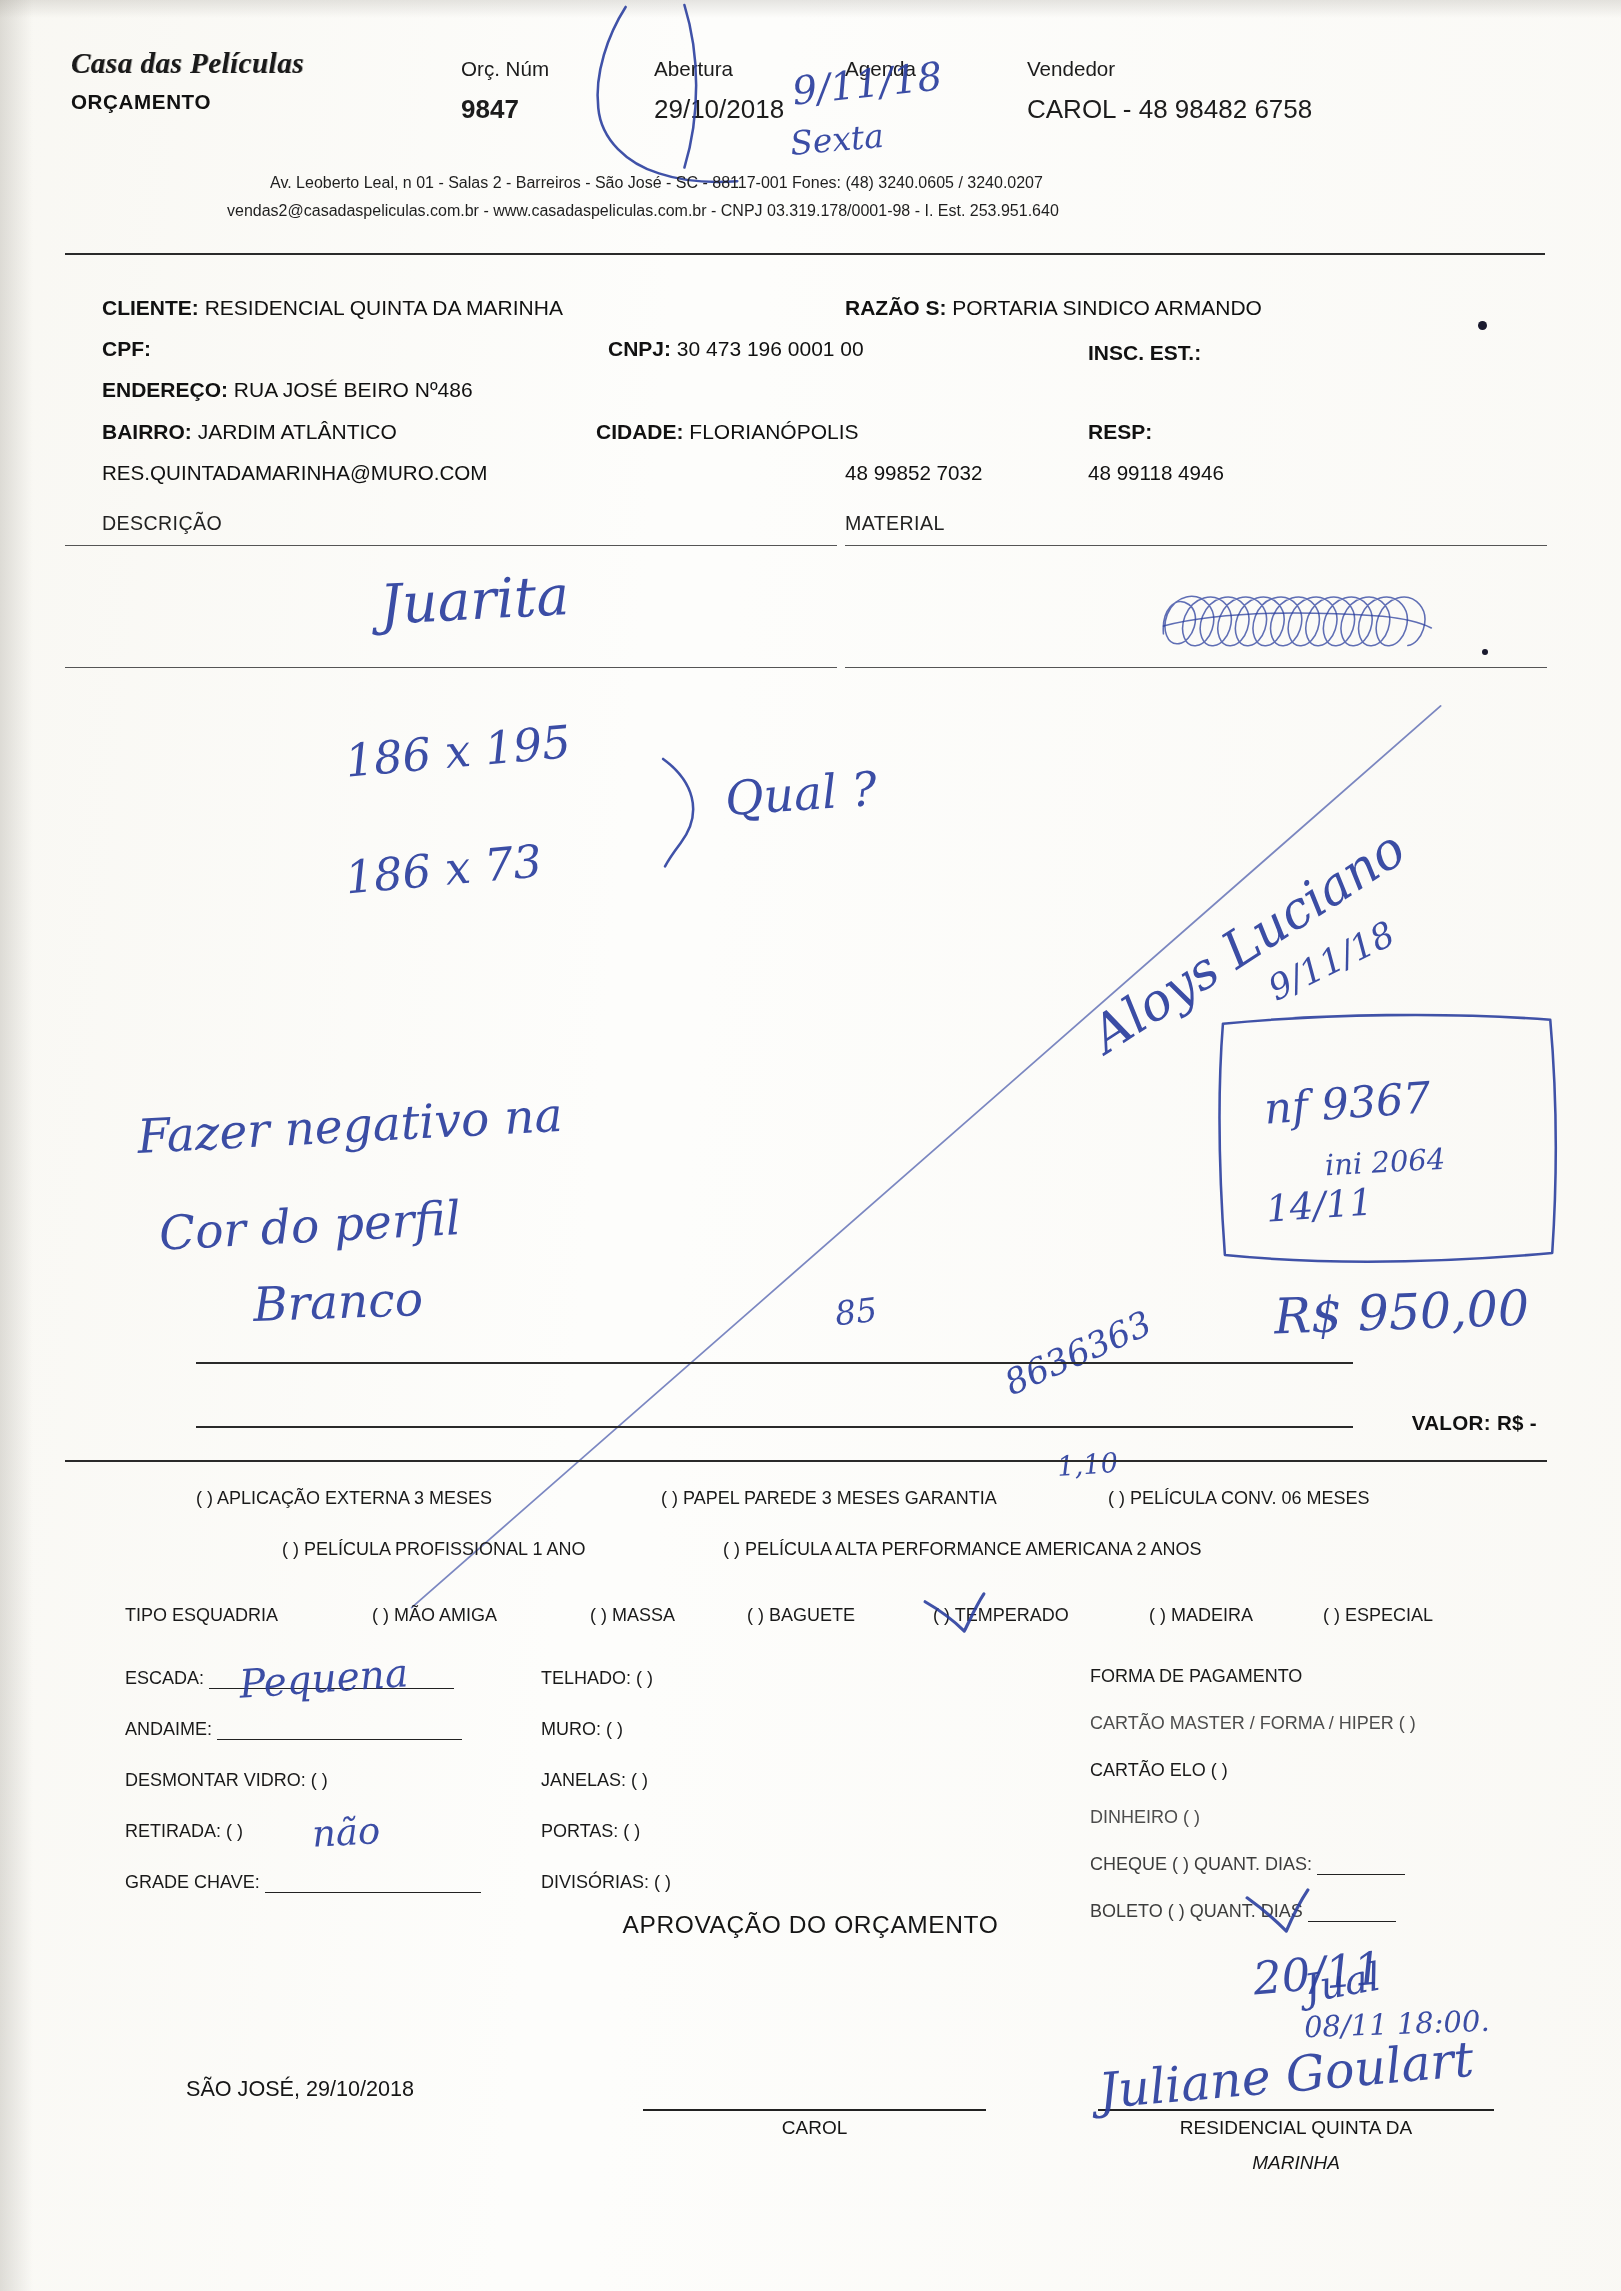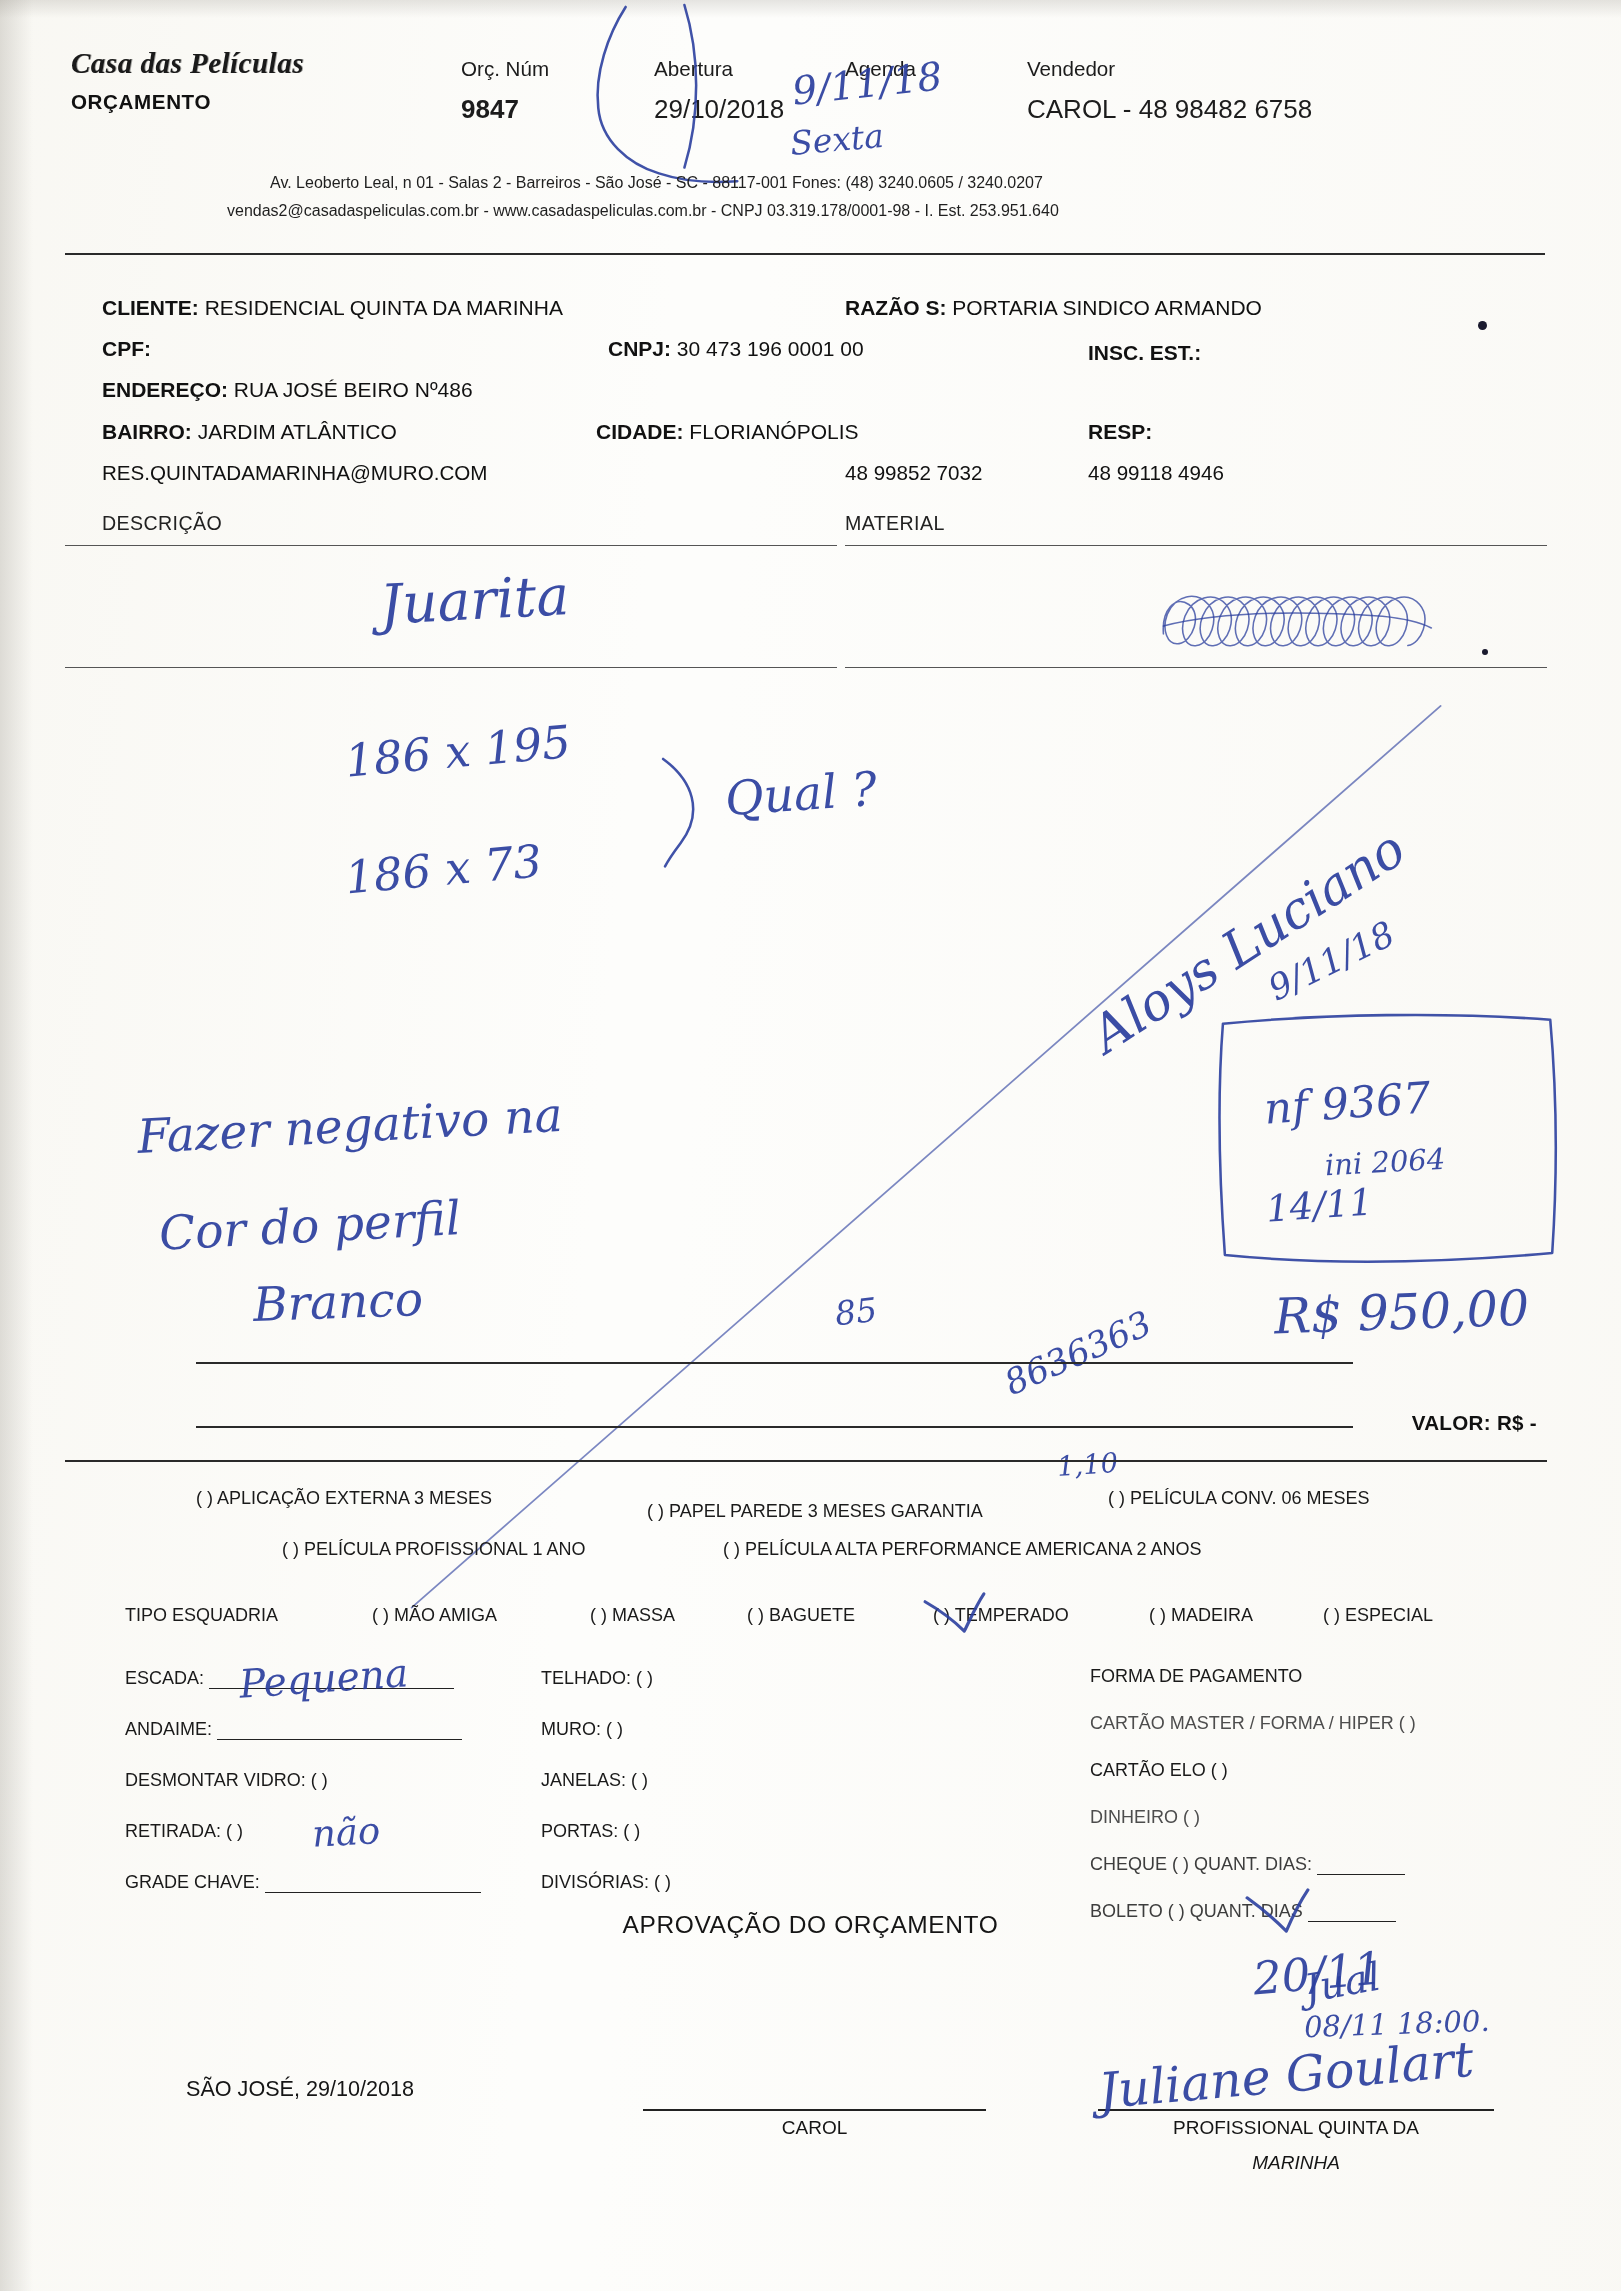--- a/index.html
+++ b/index.html
@@ -339,21 +339,21 @@
   <div class="hw" style="left:835px; top:1292px; font-size:33px; transform:rotate(-6deg);">85</div>
   <div class="hw" style="left:1000px; top:1333px; font-size:35px; transform:rotate(-24deg);">8636363</div>
   <div class="hw" style="left:1057px; top:1449px; font-size:27.4px; transform:rotate(-4deg);">1,10</div>
 
   <div class="rule" style="left:196px; top:1362px; width:1157px;"></div>
   <div class="rule" style="left:196px; top:1426px; width:1157px;"></div>
   <div class="valor">VALOR: R$ -</div>
   <div class="rule" style="left:65px; top:1460px; width:1482px;"></div>
 
   <div class="opt-line" style="left:196px; top:1488px;">(  ) APLICAÇÃO EXTERNA 3 MESES</div>
-  <div class="opt-line" style="left:647px; top:1488px;margin-top:13px;">(  ) PAPEL PAREDE 3 MESES GARANTIA</div>
+  <div class="opt-line" style="left:661px; top:1488px;">(  ) PAPEL PAREDE 3 MESES GARANTIA</div>
   <div class="opt-line" style="left:1108px; top:1488px;">(  ) PELÍCULA CONV. 06 MESES</div>
 
   <div class="opt-line" style="left:282px; top:1539px;">(  ) PELÍCULA PROFISSIONAL 1 ANO</div>
   <div class="opt-line" style="left:723px; top:1539px;">(  ) PELÍCULA ALTA PERFORMANCE AMERICANA 2 ANOS</div>
 
   <div class="opt-line" style="left:125px; top:1605px;">TIPO ESQUADRIA</div>
   <div class="opt-line" style="left:372px; top:1605px;">(  )  MÃO AMIGA</div>
   <div class="opt-line" style="left:590px; top:1605px;">(  )  MASSA</div>
   <div class="opt-line" style="left:747px; top:1605px;">(  )  BAGUETE</div>
   <div class="opt-line" style="left:933px; top:1605px;">(  ) TEMPERADO</div>
@@ -410,18 +410,18 @@
 
   <div class="hw" style="left:1304px; top:1960px; font-size:39px; transform:rotate(-10deg);">Jual</div>
   <div class="hw" style="left:1304px; top:2007px; font-size:29px; transform:rotate(-2deg);">08/11  18:00.</div>
 
   <div class="footer-city">SÃO JOSÉ, 29/10/2018</div>
 
   <div class="sig-line" style="left:643px; top:2109px; width:343px;"></div>
   <div class="sig-name" style="left:643px; width:343px;">CAROL</div>
 
   <div class="sig-line" style="left:1098px; top:2109px; width:396px;"></div>
-  <div class="sig-name" style="left:1098px; width:396px;">PROFISSIONAL QUINTA DA</div>
+  <div class="sig-name" style="left:1098px; width:396px;">RESIDENCIAL QUINTA DA</div>
   <div class="sig-name" style="left:1098px; top:2152px; width:396px;font-style:italic;">MARINHA</div>
 
   <div class="hw" style="left:1098px; top:2047px; font-size:49px; transform:rotate(-5deg);">Juliane Goulart</div>
 </div>
 
 
 </body></html>

